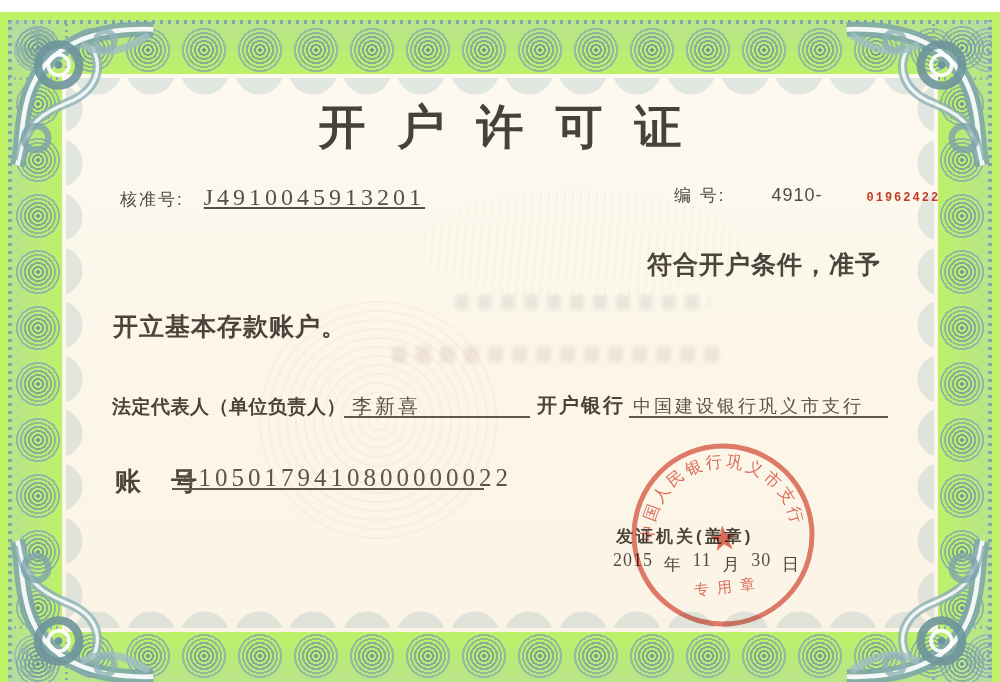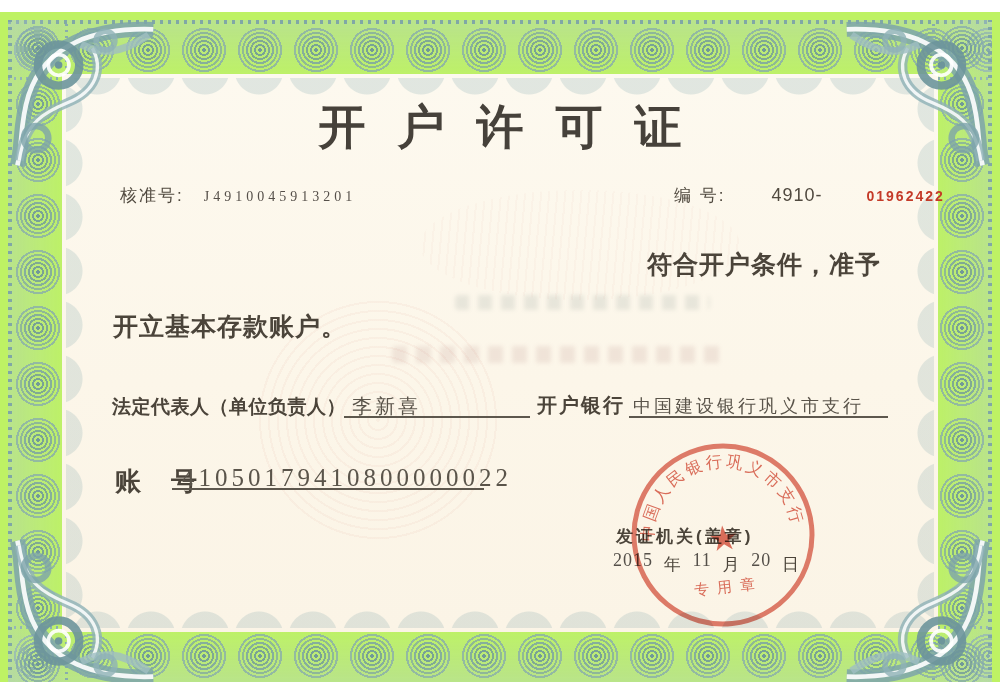--- a/index.html
+++ b/index.html
@@ -78,24 +78,24 @@
   .ghost-b{left:392px;top:334px;width:330px;height:17px;
     background:repeating-linear-gradient(90deg,rgba(170,120,115,.65) 0 15px,rgba(170,120,115,0) 15px 24px);}
   
   .title{position:absolute;left:0;right:0;top:84px;text-align:center;
     font-family:"Liberation Serif","DejaVu Serif",serif;font-weight:bold;
     font-size:47px;letter-spacing:32px;text-indent:32px;color:#46413a;}
   .hdr-line{position:absolute;top:172px;display:flex;align-items:baseline;}
   .hdr-approval{left:120px;}
   .hdr-serial{left:674px;gap:36px;}
   .hdr-label{font-size:17px;color:#50493f;letter-spacing:2px;}
-  .hdr-value{font-family:"Liberation Serif","DejaVu Serif",serif;font-size:14px;letter-spacing:4px;
-    color:#56504a;margin-left:20px;}
+  .hdr-value{font-family:"Liberation Serif","DejaVu Serif",serif;font-size:24px;letter-spacing:4px;
+    color:#56504a;margin-left:20px;text-decoration:underline;}
   .serial-prefix{font-size:18px;margin-left:10px;letter-spacing:1px;color:#50493f;}
-  .serial-value{font-family:Liberation Sans, sans-serif;font-weight:bold;font-size:14px;
+  .serial-value{font-family:Liberation Mono, monospace;font-weight:bold;font-size:12px;
     letter-spacing:2px;color:#c43a28;margin-left:8px;}
   .big{font-size:25px;font-weight:bold;color:#4b443a;}
   .reviewed{position:absolute;left:163px;top:236px;}
   .condition{position:absolute;left:647px;top:236px;letter-spacing:1px;}
   .account-open{position:absolute;left:113px;top:298px;letter-spacing:1px;}
   .fill-line{position:absolute;border-bottom:2px solid #5d574d;
     font-family:"Liberation Serif","DejaVu Serif",serif;color:#5a544a;}
   .company-line{left:268px;top:236px;width:374px;height:32px;font-size:19px;letter-spacing:4px;
     padding-left:12px;line-height:36px;box-sizing:border-box;}
   .rep-line{left:344px;top:378px;width:186px;height:28px;font-size:20px;letter-spacing:3px;
@@ -189,21 +189,21 @@
   <div class="fill-line bank-line">中国建设银行巩义市支行</div>
   <div class="field-label acct-label">账　号</div>
   <div class="fill-line acct-line">41050179410800000022</div>
 
   <div class="authority">发证机关(盖章)</div>
   <div class="date-line">
     <span class="date-num">2015</span>
     <span class="date-unit">年</span>
     <span class="date-num">11</span>
     <span class="date-unit">月</span>
-    <span class="date-num">20</span>
+    <span class="date-num">30</span>
     <span class="date-unit">日</span>
   </div>
 
   <svg class="seal" viewBox="0 0 190 190">
     <circle cx="95" cy="95" r="89" fill="none" stroke="#d5513f" stroke-width="5" opacity="0.9"></circle>
     <defs>
       <path id="sealArc" d="M 25 97 A 70 70 0 0 1 165 97" fill="none"></path>
     </defs>
     <text font-family="Liberation Serif, DejaVu Serif, serif" font-size="16.5" fill="#d5513f" letter-spacing="3" text-anchor="middle">
       <textPath href="#sealArc" startOffset="50%">中国人民银行巩义市支行</textPath>

